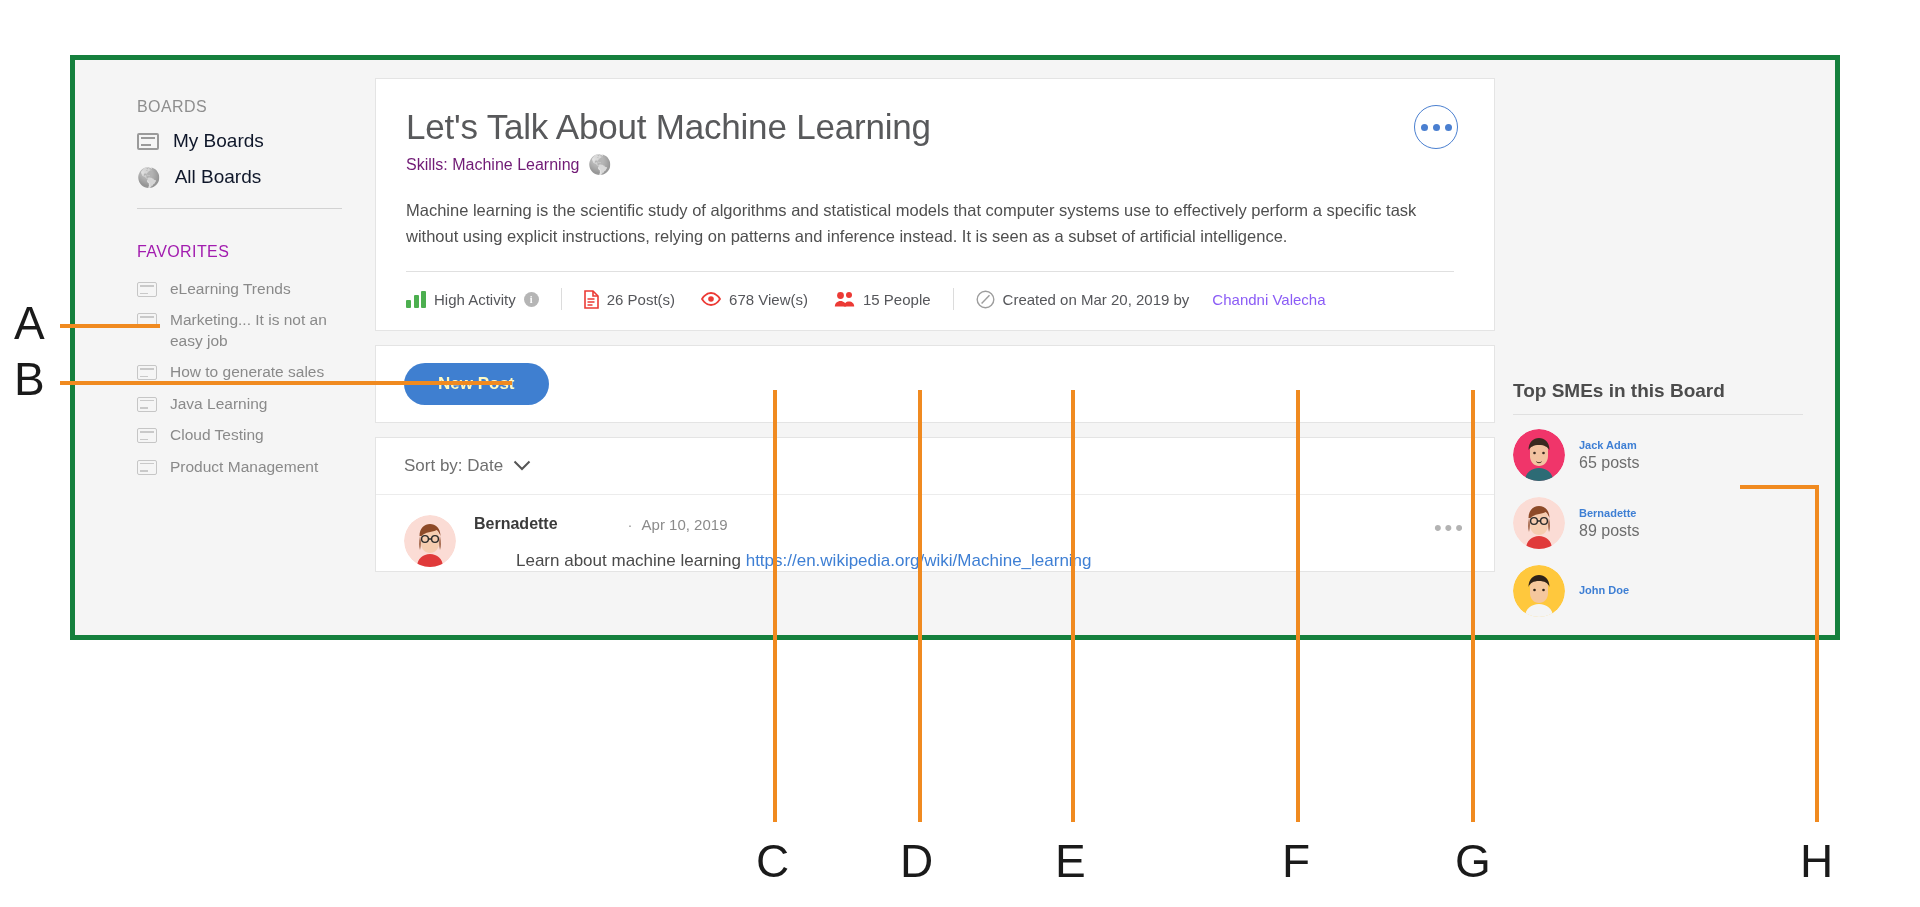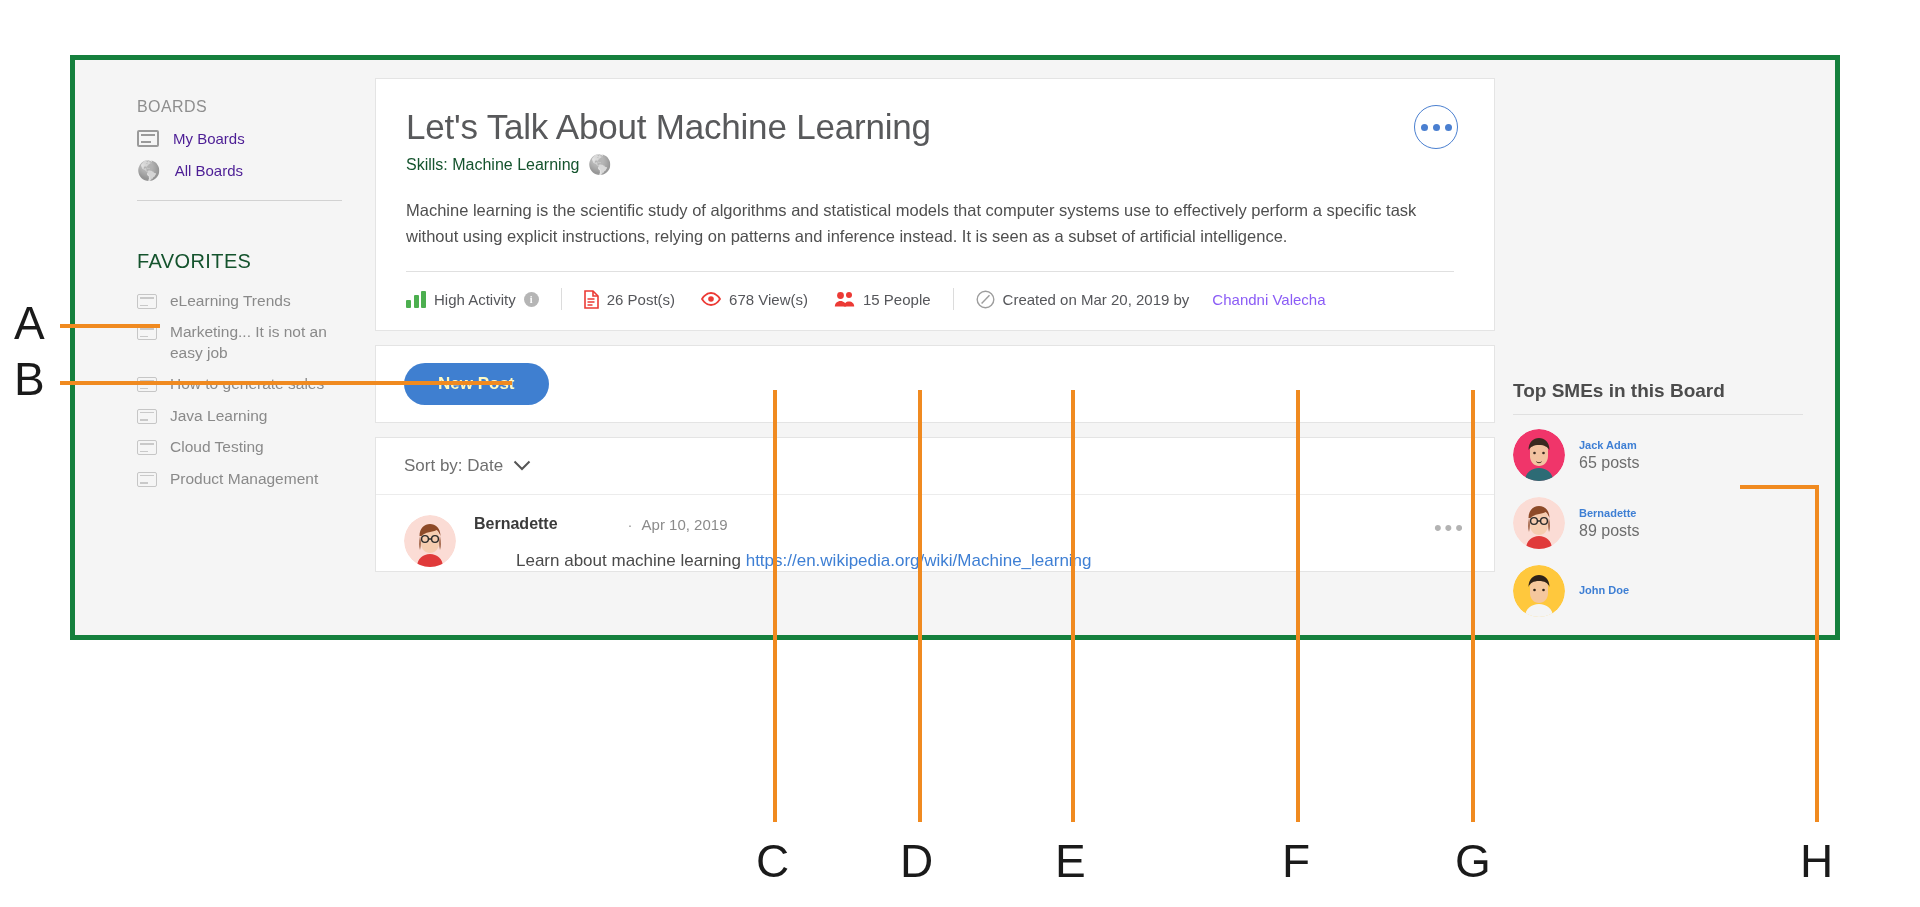--- a/index.html
+++ b/index.html
@@ -16,50 +16,50 @@
     background:#f5f5f5;border:5px solid #15803d;box-sizing:border-box;
     display:flex;
   }
   
   #sidebar{width:300px;flex:0 0 300px;padding:38px 0 0 62px;box-sizing:border-box;}
   .side-head{
     font-size:16px;letter-spacing:.4px;color:#8e8e8e;font-weight:400;
     margin:0 0 14px 0;
   }
   .side-row{display:flex;align-items:center;gap:14px;margin-bottom:14px;cursor:pointer;}
-  .side-row .lbl{font-size:15px;color:#4c1d95;}
+  .side-row .lbl{font-size:19px;color:#0f172a;}
   .boards-icon{
     width:22px;height:17px;border:2px solid #9a9a9a;border-radius:2px;box-sizing:border-box;
     display:flex;flex-direction:column;justify-content:space-between;padding:2px 2px;
   }
   .boards-icon i{display:block;height:2px;background:#9a9a9a;}
   .boards-icon i:nth-child(1){width:100%;}
   .boards-icon i:nth-child(2){width:70%;}
   .globe-icon{font-size:19px;line-height:1;filter:grayscale(1) opacity(.62);}
   .side-divider{width:205px;height:1px;background:#d2d2d2;margin:20px 0 0 0;}
-  #favorites-head{margin-top:49px;font-size:20px;letter-spacing:.4px;color:#14532d;}
+  #favorites-head{margin-top:34px;font-size:16px;letter-spacing:.4px;color:#a21caf;}
   .fav-list{margin-top:18px;}
   .fav-row{display:flex;align-items:flex-start;gap:13px;margin-bottom:11px;cursor:pointer;}
   .fav-icon{
     width:20px;height:15px;border:1.5px solid #c6c6c6;border-radius:2px;box-sizing:border-box;
     flex:0 0 20px;margin-top:3px;display:flex;flex-direction:column;justify-content:space-between;padding:2px;
   }
   .fav-icon i{display:block;height:1.5px;background:#c9c9c9;}
   .fav-icon i:nth-child(1){width:100%;}
   .fav-icon i:nth-child(2){width:55%;}
   .fav-row .lbl{font-size:15.5px;color:#8a8a8a;line-height:1.32;max-width:160px;}
   
   #main{flex:1;padding:18px 22px 0 0;box-sizing:border-box;display:flex;gap:18px;}
   #center{flex:1;min-width:0;}
   .card{background:#fff;border:1px solid #e4e4e4;box-sizing:border-box;}
   
   #board-card{padding:28px 40px 20px 30px;position:relative;}
   #board-title{font-size:35px;color:#58595b;font-weight:400;margin:0;letter-spacing:-.2px;}
   #skills-line{display:flex;align-items:center;gap:9px;margin-top:8px;}
-  #skills-text{font-size:16px;color:#14532d;}
+  #skills-text{font-size:16px;color:#701a75;}
   #board-desc{
     font-size:16.5px;color:#4f4f4f;line-height:1.55;margin:24px 0 0 0;max-width:1040px;
   }
   #stats-divider{height:1px;background:#e0e0e0;margin:22px 0 0 0;}
   #stats{display:flex;align-items:center;gap:0;margin-top:16px;font-size:15px;color:#55565a;}
   .stat{display:flex;align-items:center;gap:8px;}
   .stat + .stat{margin-left:26px;}
   .stat-sep{width:1px;height:22px;background:#dcdcdc;margin:0 22px;}
   .bars{display:flex;align-items:flex-end;gap:2.5px;height:17px;}
   .bars b{display:block;width:5px;background:#4caf4f;border-radius:1px;}

